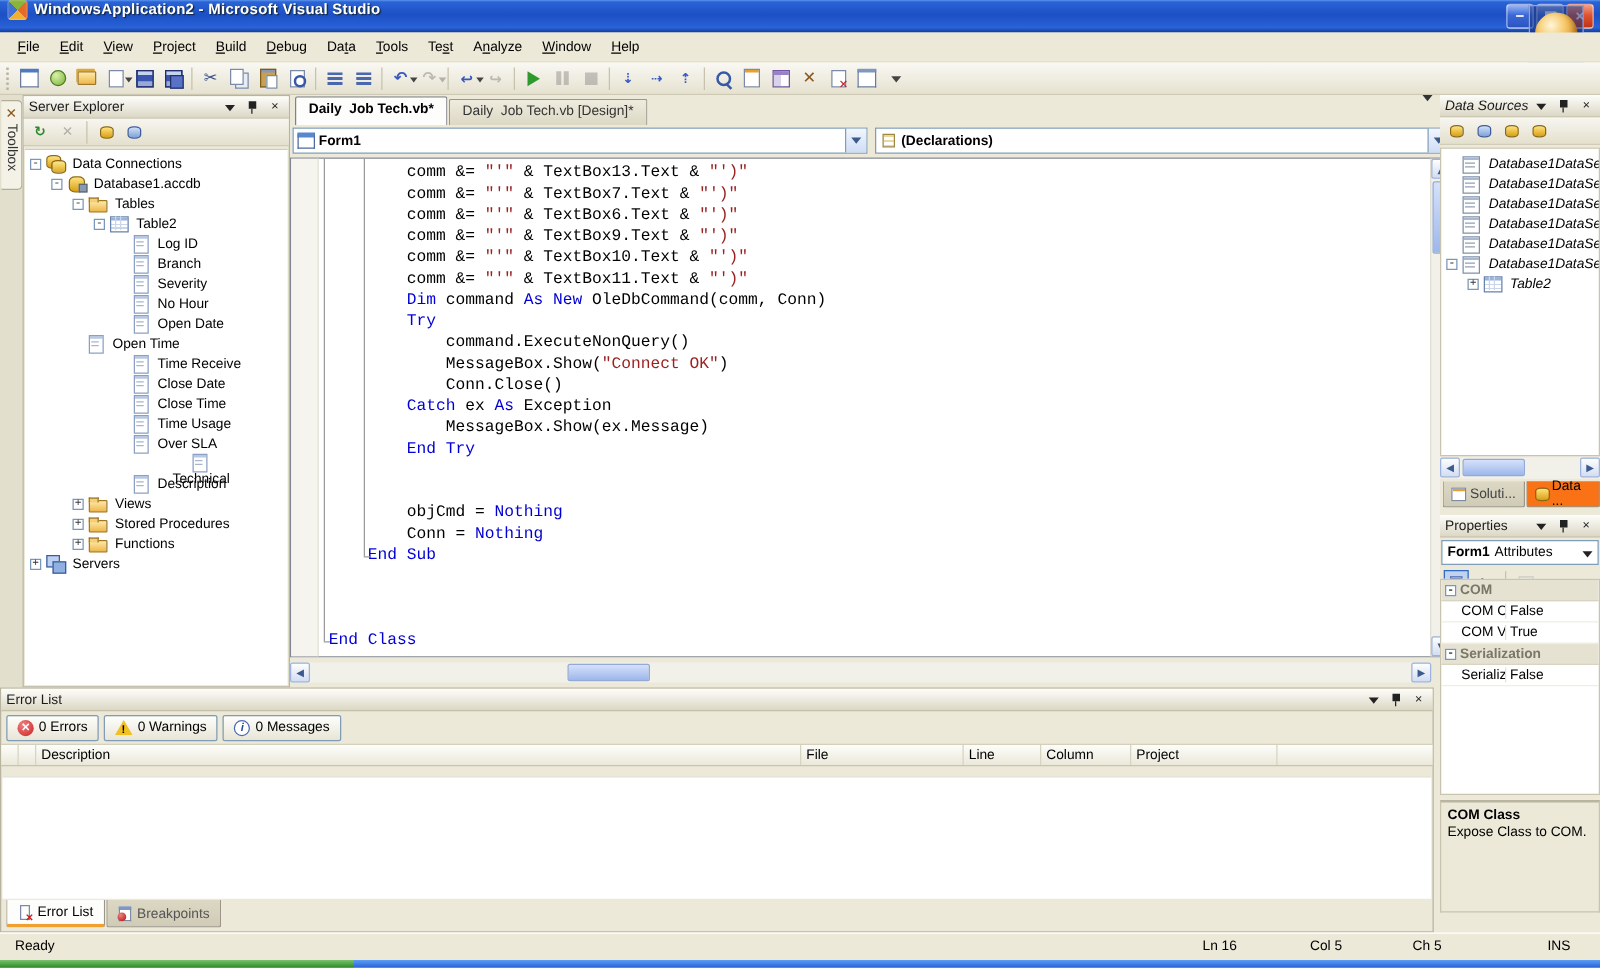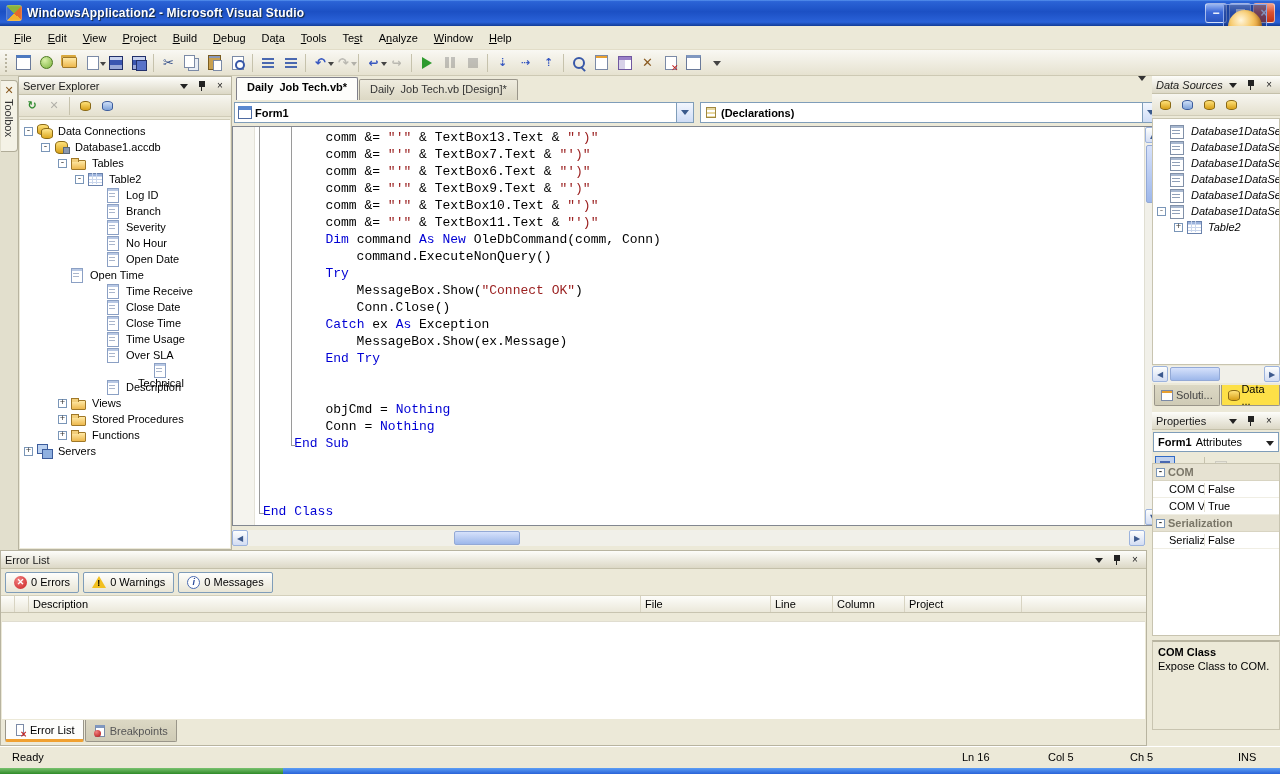--- a/index.html
+++ b/index.html
@@ -3,21 +3,21 @@
 <meta charset="utf-8">
 <style>
   html,body{margin:0;padding:0;background:#444;}
   *{box-sizing:border-box;}
   .screen{position:relative;width:1280px;height:774px;overflow:hidden;background:#ece9d8;
           font-family:"Liberation Sans",sans-serif;font-size:11px;color:#000;}
 
   
   .titlebar{position:absolute;left:0;top:0;width:1280px;height:26px;
     background:linear-gradient(180deg,#5a96f0 0%,#2b63d6 6%,#1c50c4 45%,#2a62d8 85%,#123c96 100%);
-    display:flex;align-items:center;padding:0 4px;}
+    display:flex;padding:0 4px;}
   .vslogo{width:16px;height:16px;border-radius:3px;margin:0 5px 0 2px;
     background:conic-gradient(from 45deg,#e46a2a 0 25%,#f2b02f 0 50%,#3f6fd0 0 75%,#8ab33d 0);
     box-shadow:inset 0 0 2px #fff8;}
   .titletext{color:#fff;font-weight:bold;font-size:12px;text-shadow:1px 1px 1px #123;letter-spacing:.2px;}
   .winbtns{position:absolute;right:5px;top:3px;display:flex;gap:2px;}
   .wbtn{width:22px;height:20px;border:1px solid #ffffff90;border-radius:3px;color:#fff;
     background:linear-gradient(180deg,#9db9f2,#3b68d8 45%,#2a55c0);display:flex;align-items:center;justify-content:center;
     font-weight:bold;font-size:12px;line-height:1;}
   .wbtn.close{background:linear-gradient(180deg,#f2a088,#dd5432 45%,#c03315);}
   .maxglyph{width:9px;height:8px;border:1px solid #fff;border-top:3px solid #fff;display:block;}
@@ -158,21 +158,21 @@
   .sthumb.h{background:linear-gradient(0deg,#9db7ea,#d6e1fb);}
 
   
   .rightcol{position:absolute;left:1152px;top:76px;width:128px;height:670px;background:#ece9d8;}
   .ds-panel{position:absolute;left:0;top:0;right:0;height:307px;font-style:italic;}
   .ds-tree{position:absolute;left:0;right:0;top:42px;bottom:18px;background:#fff;border:1px solid #c8c4b0;overflow:hidden;padding-top:4px;}
   .ds-hscroll{position:absolute;left:0;right:0;bottom:0;height:17px;background:#f1f0e9;}
   .paneltabs{position:absolute;left:0;top:309px;right:0;height:24px;display:flex;align-items:flex-start;padding-left:2px;gap:1px;}
   .ptab{height:21px;border:1px solid #9a968a;border-top:none;border-radius:0 0 2px 2px;padding:2px 6px;display:flex;align-items:center;gap:3px;
     background:linear-gradient(180deg,#dcd8c4,#cfcbb6);color:#444;}
-  .ptab.active{background:#fde047;color:#000;}
+  .ptab.active{background:#f97316;color:#000;}
   .ptab .ic{width:12px;height:11px;position:relative;}
   .ic.sol::before{content:"";position:absolute;inset:0;background:#fff;border:1px solid #7b8aa6;box-shadow:inset 0 2px 0 #e8a030;}
   .ic.dat::before{content:"";position:absolute;left:0;top:0;width:10px;height:9px;background:linear-gradient(#ffe27a,#d8a018);border:1px solid #8a6914;border-radius:5px/3px;}
 
   .props-panel{position:absolute;left:0;top:336px;right:0;bottom:0;}
   .objcombo{height:20px;margin:2px 1px;background:#fff;border:1px solid #7f9db9;display:flex;align-items:center;padding-left:4px;position:relative;}
   .objcombo b{margin-right:4px;}
   .props-tb{height:24px;display:flex;align-items:center;gap:3px;padding-left:3px;border-bottom:1px solid #d8d4c0;}
   .ptbtn{width:20px;height:19px;display:flex;align-items:center;justify-content:center;border:1px solid transparent;}
   .ptbtn.pressed{border:1px solid #316ac5;background:#c1d2ee;}
@@ -518,22 +518,22 @@
     <div class="codewrap">
       <div class="codemargin"></div>
       <div class="codearea" id="code">
           <div class="cl"><span class="tok-p">        comm &amp;= </span><span class="tok-s">"'"</span><span class="tok-p"> &amp; TextBox13.Text &amp; </span><span class="tok-s">"')"</span></div>
           <div class="cl"><span class="tok-p">        comm &amp;= </span><span class="tok-s">"'"</span><span class="tok-p"> &amp; TextBox7.Text &amp; </span><span class="tok-s">"')"</span></div>
           <div class="cl"><span class="tok-p">        comm &amp;= </span><span class="tok-s">"'"</span><span class="tok-p"> &amp; TextBox6.Text &amp; </span><span class="tok-s">"')"</span></div>
           <div class="cl"><span class="tok-p">        comm &amp;= </span><span class="tok-s">"'"</span><span class="tok-p"> &amp; TextBox9.Text &amp; </span><span class="tok-s">"')"</span></div>
           <div class="cl"><span class="tok-p">        comm &amp;= </span><span class="tok-s">"'"</span><span class="tok-p"> &amp; TextBox10.Text &amp; </span><span class="tok-s">"')"</span></div>
           <div class="cl"><span class="tok-p">        comm &amp;= </span><span class="tok-s">"'"</span><span class="tok-p"> &amp; TextBox11.Text &amp; </span><span class="tok-s">"')"</span></div>
           <div class="cl"><span class="tok-p">        </span><span class="tok-k">Dim</span><span class="tok-p"> command </span><span class="tok-k">As</span><span class="tok-p"> </span><span class="tok-k">New</span><span class="tok-p"> OleDbCommand(comm, Conn)</span></div>
+          <div class="cl"><span class="tok-p">        </span><span class="tok-k">Try</span></div>
           <div class="cl"><span class="tok-p">            command.ExecuteNonQuery()</span></div>
-          <div class="cl"><span class="tok-p">        </span><span class="tok-k">Try</span></div>
           <div class="cl"><span class="tok-p">            MessageBox.Show(</span><span class="tok-s">"Connect OK"</span><span class="tok-p">)</span></div>
           <div class="cl"><span class="tok-p">            Conn.Close()</span></div>
           <div class="cl"><span class="tok-p">        </span><span class="tok-k">Catch</span><span class="tok-p"> ex </span><span class="tok-k">As</span><span class="tok-p"> Exception</span></div>
           <div class="cl"><span class="tok-p">            MessageBox.Show(ex.Message)</span></div>
           <div class="cl"><span class="tok-p">        </span><span class="tok-k">End Try</span></div>
           <div class="cl">&nbsp;</div>
           <div class="cl">&nbsp;</div>
           <div class="cl"><span class="tok-p">        objCmd = </span><span class="tok-k">Nothing</span></div>
           <div class="cl"><span class="tok-p">        Conn = </span><span class="tok-k">Nothing</span></div>
           <div class="cl"><span class="tok-p">    </span><span class="tok-k">End Sub</span></div>

